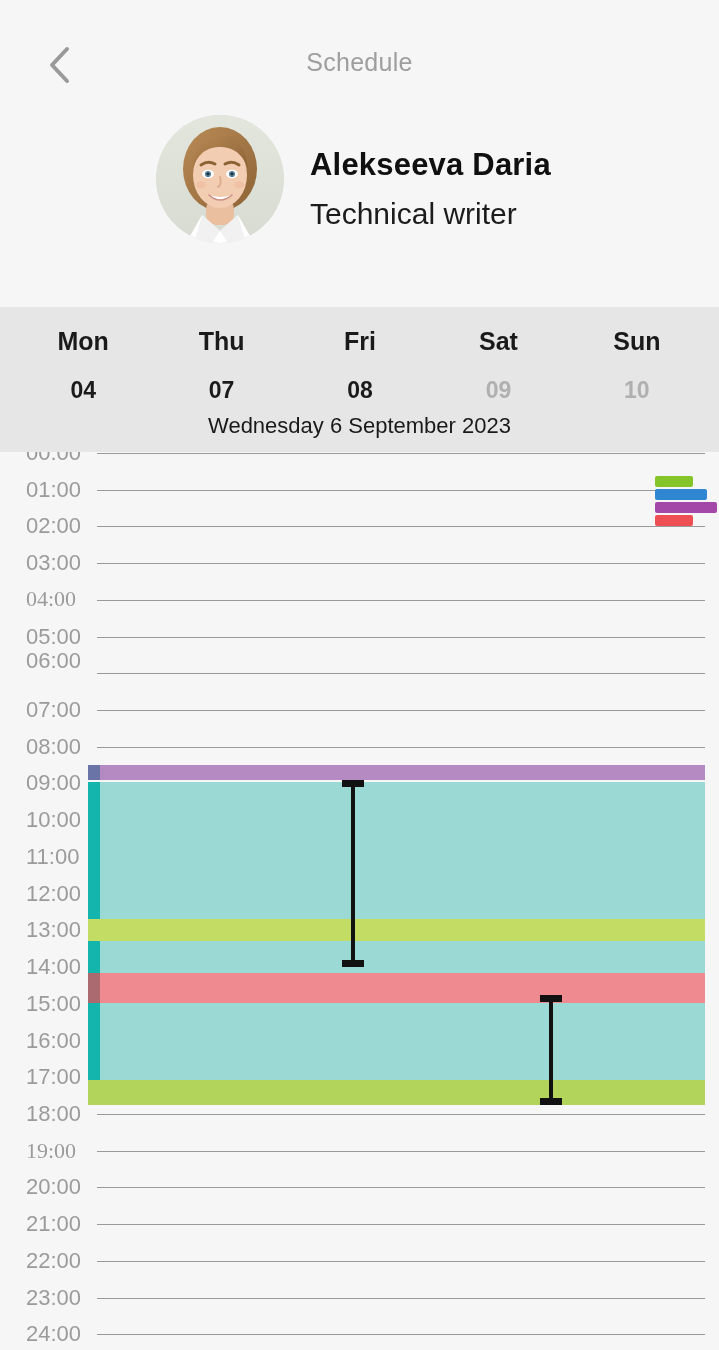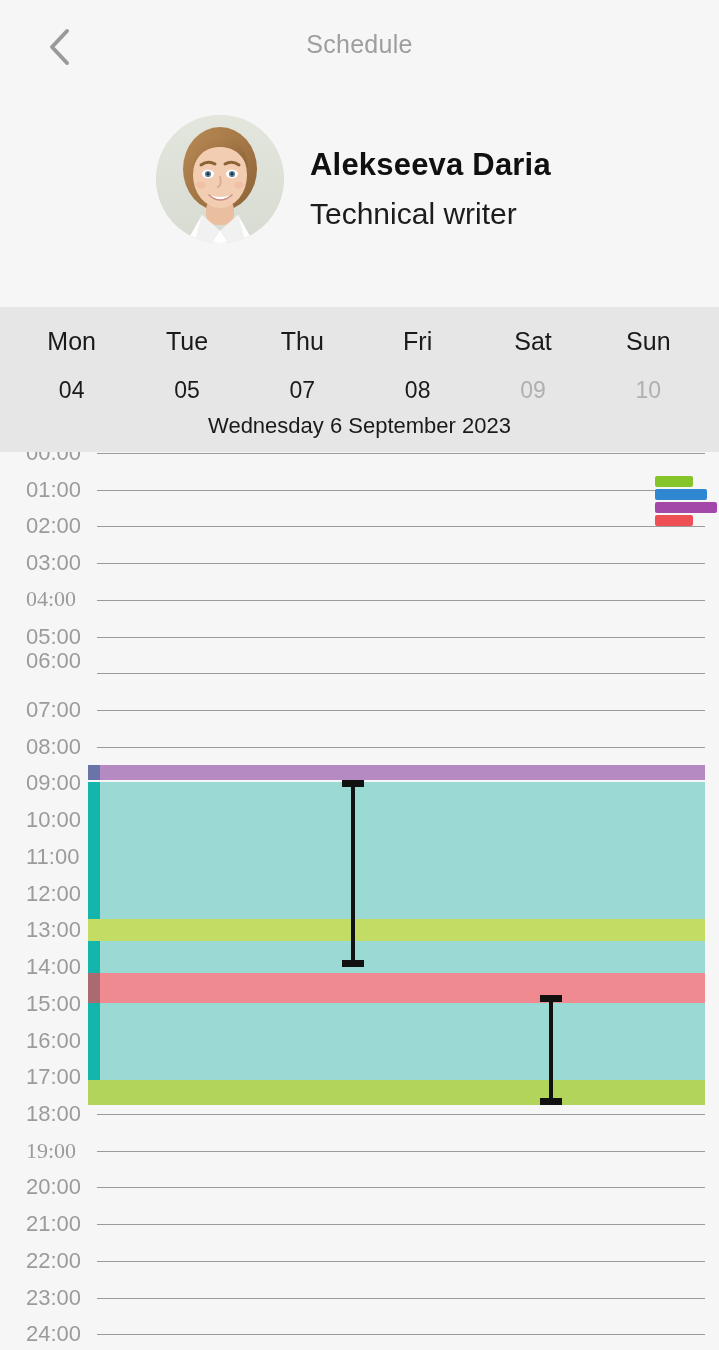--- a/index.html
+++ b/index.html
@@ -5,21 +5,21 @@
   * { box-sizing: border-box; margin: 0; padding: 0; }
   html, body {
     width: 719px; height: 1350px;
     background: #f7f6f6;
     font-family: "Liberation Sans", sans-serif;
     overflow: hidden;
   }
 
   
   .topbar {
-    position: absolute; left: 0; top: 0; width: 654px; height: 95px;
+    position: absolute; left: 0; top: 18px; width: 654px; height: 95px;
     background: #f7f6f6;
   }
   .back-btn {
     position: absolute; left: 36px; top: 24px;
     width: 46px; height: 46px;
     display: flex; align-items: center; justify-content: center;
     cursor: pointer;
   }
   .back-btn svg { display: block; }
   .topbar-title {
@@ -61,20 +61,21 @@
   .week-arrow.left  { left: 2px; }
   .week-arrow.right { left: 697px; }
   .daycols {
     position: absolute; left: 14px; top: 0; width: 692px; height: 106px;
     display: flex;
   }
   .daycol {
     flex: 1 1 0; position: relative;
     display: flex; flex-direction: column; align-items: center;
     cursor: pointer;
+    font-weight: bold;
   }
   .dayname {
     margin-top: 20px;
     font-size: 25px; color: #1a1a1a;
   }
   .dayname.dim { color: #1a1a1a; }
   .daynum-wrap {
     margin-top: 12px;
     width: 44px; height: 44px; border-radius: 50%;
     display: flex; align-items: center; justify-content: center;
@@ -202,26 +203,20 @@
 </div>
 
 <div class="weekstrip">
   <div class="week-arrow left">‹</div>
   <div class="week-arrow right">›</div>
   <div class="daycols" id="daycols">
       <div class="daycol">
         <div class="dayname">Mon</div>
         <div class="daynum-wrap">
           <span class="daynum">04</span>
-        </div>
-      </div>
-      <div class="daycol">
-        <div class="dayname">Tue</div>
-        <div class="daynum-wrap">
-          <span class="daynum">05</span>
         </div>
       </div>
       <div class="daycol">
         <div class="dayname">Thu</div>
         <div class="daynum-wrap">
           <span class="daynum">07</span>
         </div>
       </div>
       <div class="daycol">
         <div class="dayname">Fri</div>

